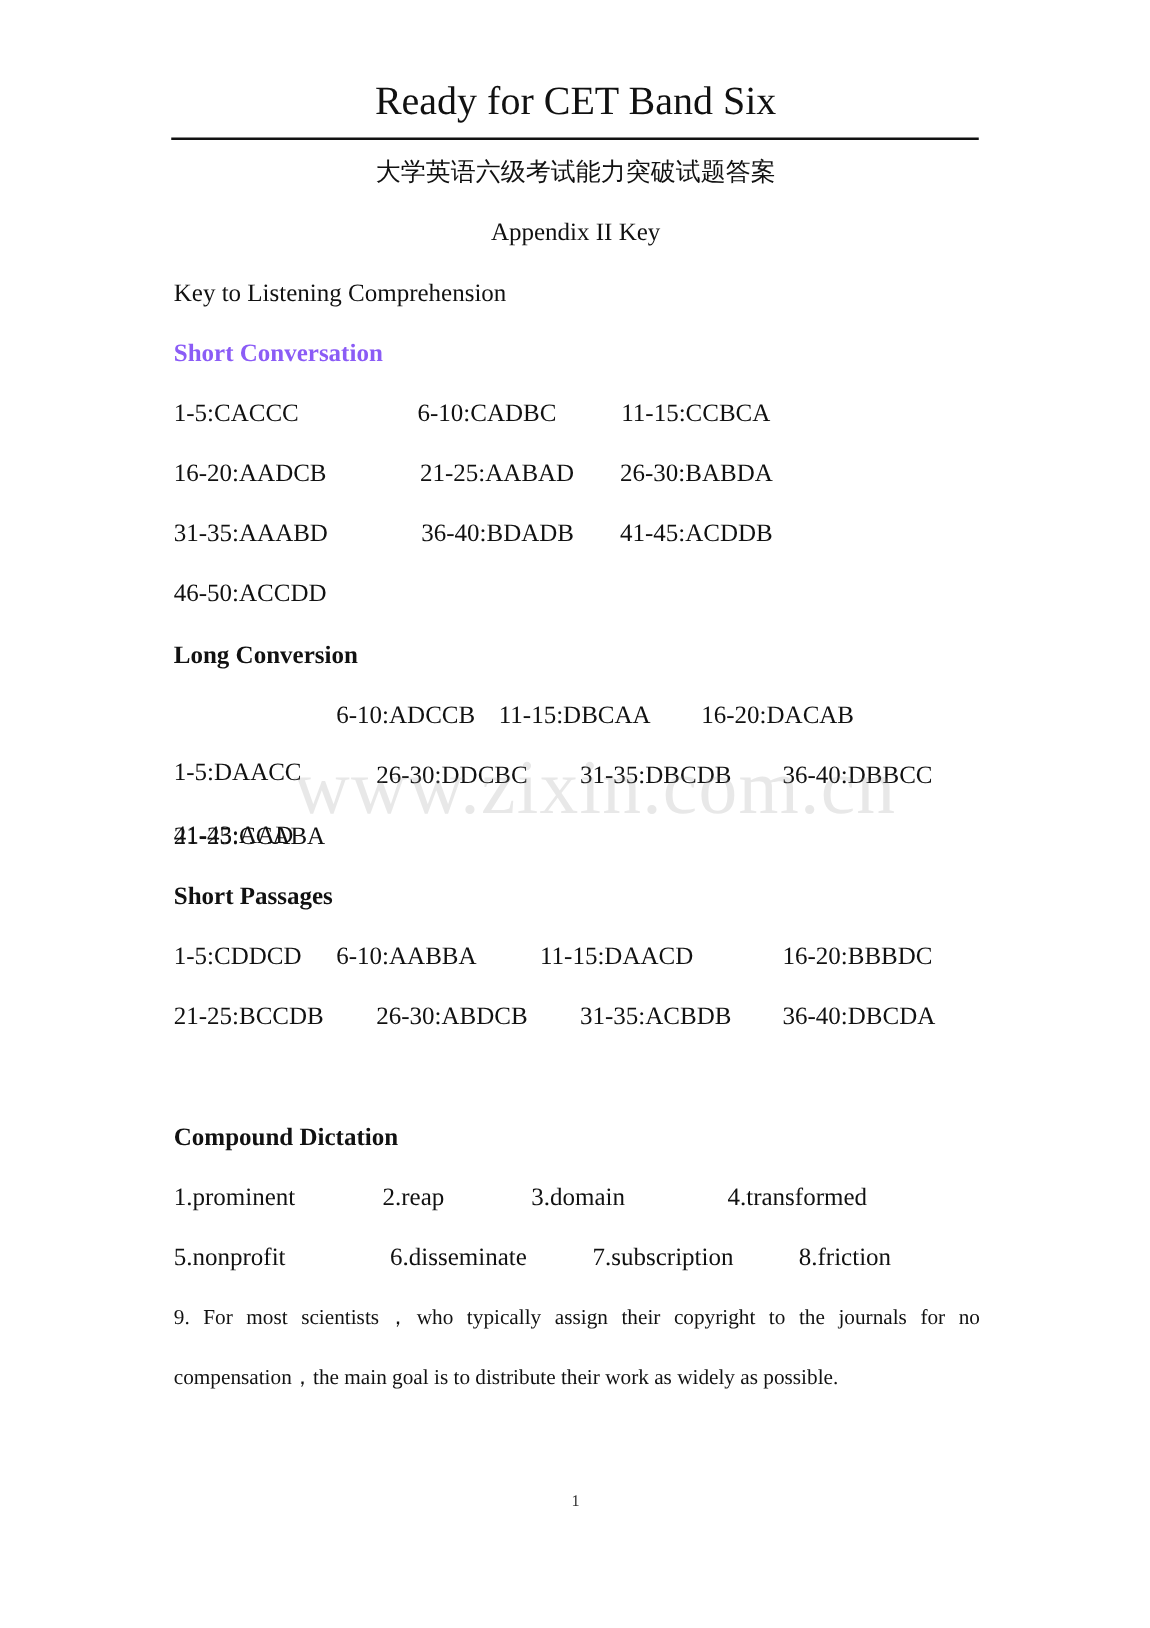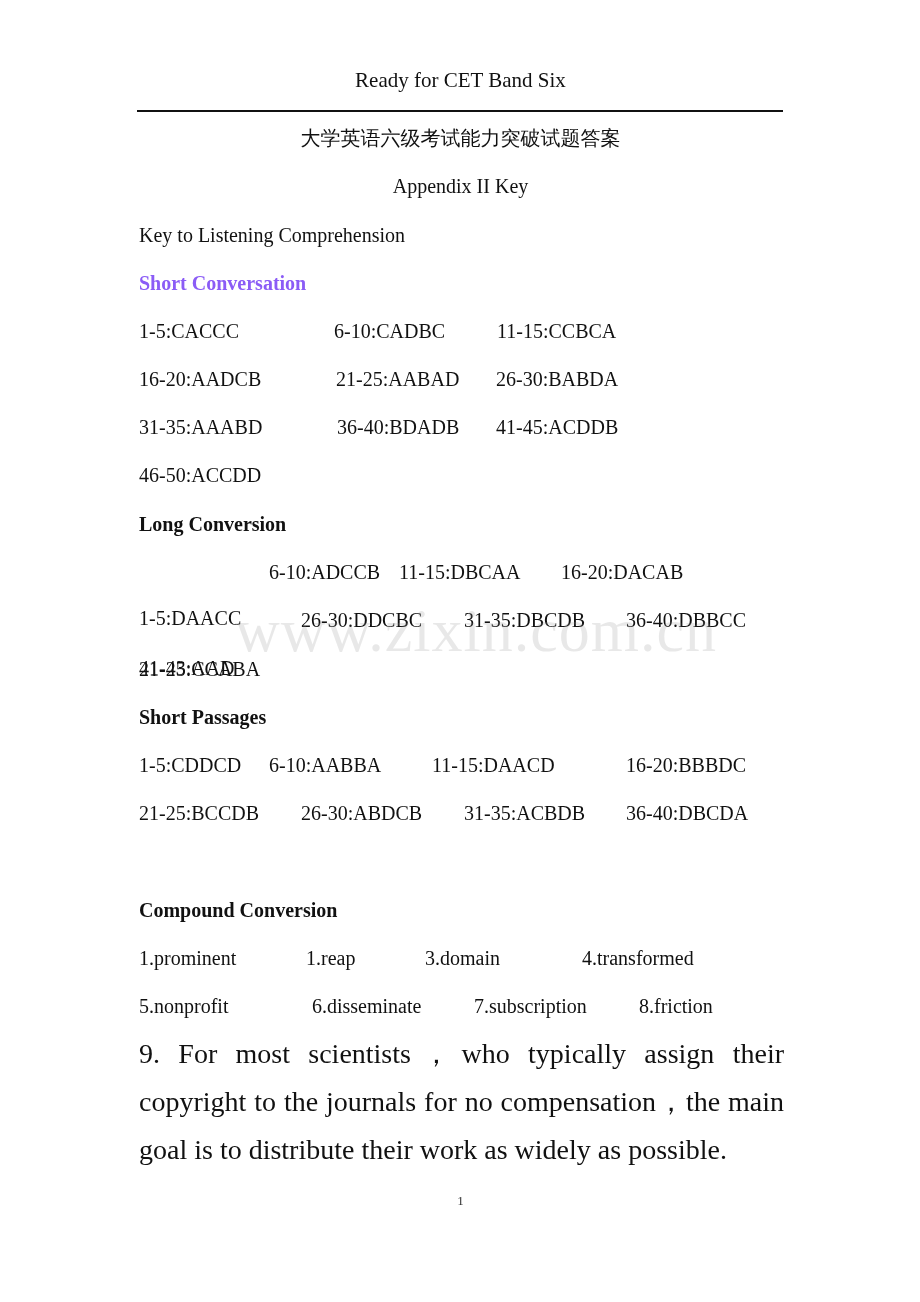--- a/index.html
+++ b/index.html
@@ -14,21 +14,21 @@
       overflow: hidden;
       font-family: "Liberation Serif", "DejaVu Serif", serif;
       color: #111111;
     }
     .page-header {
       position: absolute;
       left: 138px;
       top: 62px;
       width: 645px;
       text-align: center;
-      font-size: 21px;
+      font-size: 32px;
       line-height: 36px;
     }
     .header-rule {
       position: absolute;
       left: 137px;
       top: 110px;
       width: 646px;
       height: 0;
       border-top: 2px solid #111111;
     }
@@ -50,21 +50,21 @@
     .cell {
       position: absolute;
       font-size: 20px;
       line-height: 28px;
       white-space: nowrap;
     }
     .para {
       position: absolute;
       left: 139px;
       width: 645px;
-      font-size: 28px;
+      font-size: 17px;
       line-height: 48px;
       text-align: justify;
       text-align-last: left;
     }
     .watermark {
       position: absolute;
       left: 235px;
       top: 594px;
       font-family: Liberation Serif, serif;
       font-size: 62px;
@@ -137,25 +137,25 @@
     <div class="cell" style="left:269px; top:751px;">6-10:AABBA</div>
     <div class="cell" style="left:432px; top:751px;">11-15:DAACD</div>
     <div class="cell" style="left:626px; top:751px;">16-20:BBBDC</div>
 
     <div class="cell" style="left:139px; top:799px;">21-25:BCCDB</div>
     <div class="cell" style="left:301px; top:799px;">26-30:ABDCB</div>
     <div class="cell" style="left:464px; top:799px;">31-35:ACBDB</div>
     <div class="cell" style="left:626px; top:799px;">36-40:DBCDA</div>
   </div>
 
-  <div class="line bold" style="top:896px;">Compound Conversion</div>
+  <div class="line bold" style="top:896px;">Compound Dictation</div>
 
   <div>
     <div class="cell" style="left:139px; top:944px;">1.prominent</div>
-    <div class="cell" style="left:306px; top:944px;">1.reap</div>
+    <div class="cell" style="left:306px; top:944px;">2.reap</div>
     <div class="cell" style="left:425px; top:944px;">3.domain</div>
     <div class="cell" style="left:582px; top:944px;">4.transformed</div>
 
     <div class="cell" style="left:139px; top:992px;">5.nonprofit</div>
     <div class="cell" style="left:312px; top:992px;">6.disseminate</div>
     <div class="cell" style="left:474px; top:992px;">7.subscription</div>
     <div class="cell" style="left:639px; top:992px;">8.friction</div>
   </div>
 
   <div class="para" style="top:1030px;">9. For most scientists，who typically assign their copyright to the journals for no compensation，the main goal is to distribute their work as widely as possible.</div>

